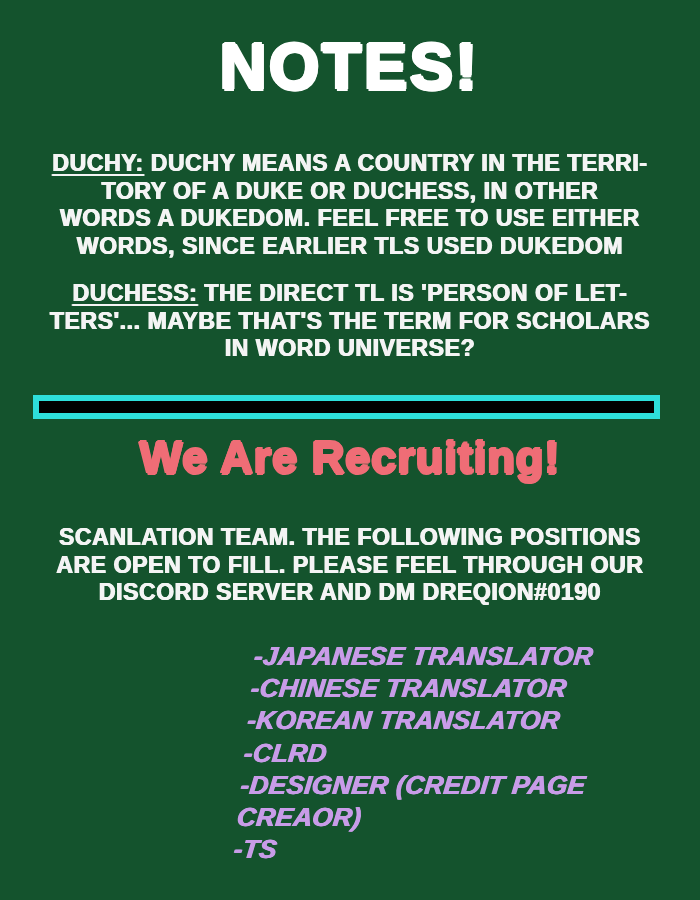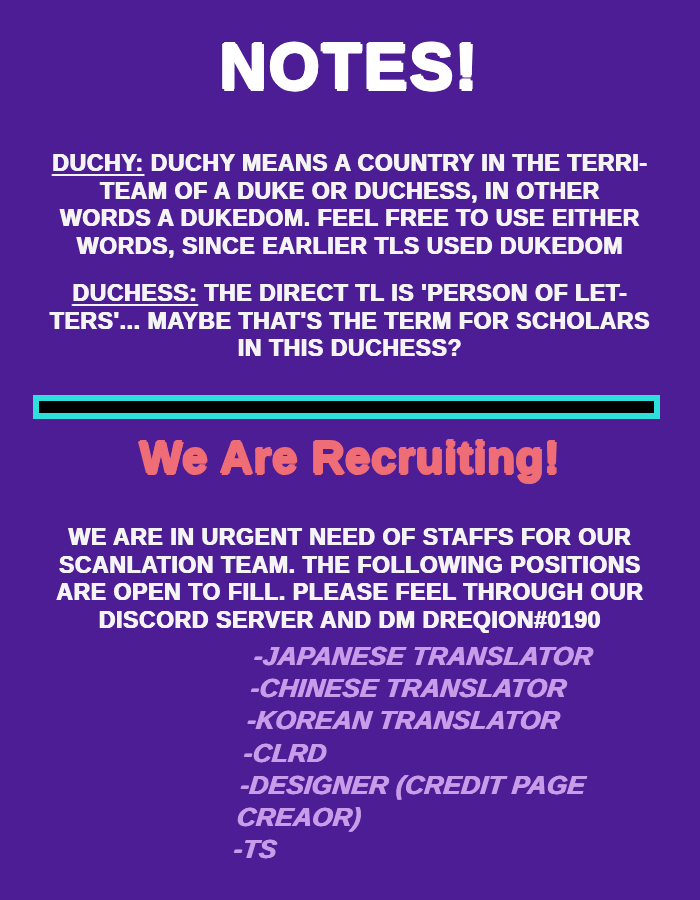--- a/index.html
+++ b/index.html
@@ -1,20 +1,20 @@
 <!DOCTYPE html>
 <html><head>
 <meta charset="utf-8">
 <style>
   html, body { margin: 0; padding: 0; background: #000; }
   #canvas {
     position: relative;
     width: 700px;
     height: 900px;
-    background: #4c1d95;
+    background: #14532d;
     overflow: hidden;
     font-family: "Liberation Sans", sans-serif;
     font-weight: bold;
     color: #f4f4f4;
   }
 
   
   .page-title {
     position: absolute;
     top: 28px;
@@ -109,39 +109,38 @@
 <body>
 
 <div id="canvas">
 
   <div class="page-title">NOTES!</div>
 
   <div class="note-block" id="duchy-block">
     <div>
       <span class="term">DUCHY:</span><span> DUCHY MEANS A COUNTRY IN THE TERRI-</span>
     </div>
-    <div>TEAM OF A DUKE OR DUCHESS, IN OTHER</div>
+    <div>TORY OF A DUKE OR DUCHESS, IN OTHER</div>
     <div>WORDS A DUKEDOM. FEEL FREE TO USE EITHER</div>
     <div>WORDS, SINCE EARLIER TLS USED DUKEDOM</div>
   </div>
 
   <div class="note-block" id="scholar-block">
     <div>
       <span class="term">DUCHESS:</span><span> THE DIRECT TL IS 'PERSON OF LET-</span>
     </div>
     <div>TERS'... MAYBE THAT'S THE TERM FOR SCHOLARS</div>
-    <div>IN THIS DUCHESS?</div>
+    <div>IN WORD UNIVERSE?</div>
   </div>
 
   <div class="divider"></div>
 
   <div class="recruit-title">We Are Recruiting!</div>
 
   <div class="recruit-body">
-    <div>WE ARE IN URGENT NEED OF STAFFS FOR OUR</div>
     <div>SCANLATION TEAM. THE FOLLOWING POSITIONS</div>
     <div>ARE OPEN TO FILL. PLEASE FEEL THROUGH OUR</div>
     <div>DISCORD SERVER AND DM DREQION#0190</div>
   </div>
 
   <div class="positions">
     <div>-JAPANESE TRANSLATOR</div>
     <div>-CHINESE TRANSLATOR</div>
     <div>-KOREAN TRANSLATOR</div>
     <div>-CLRD</div>

